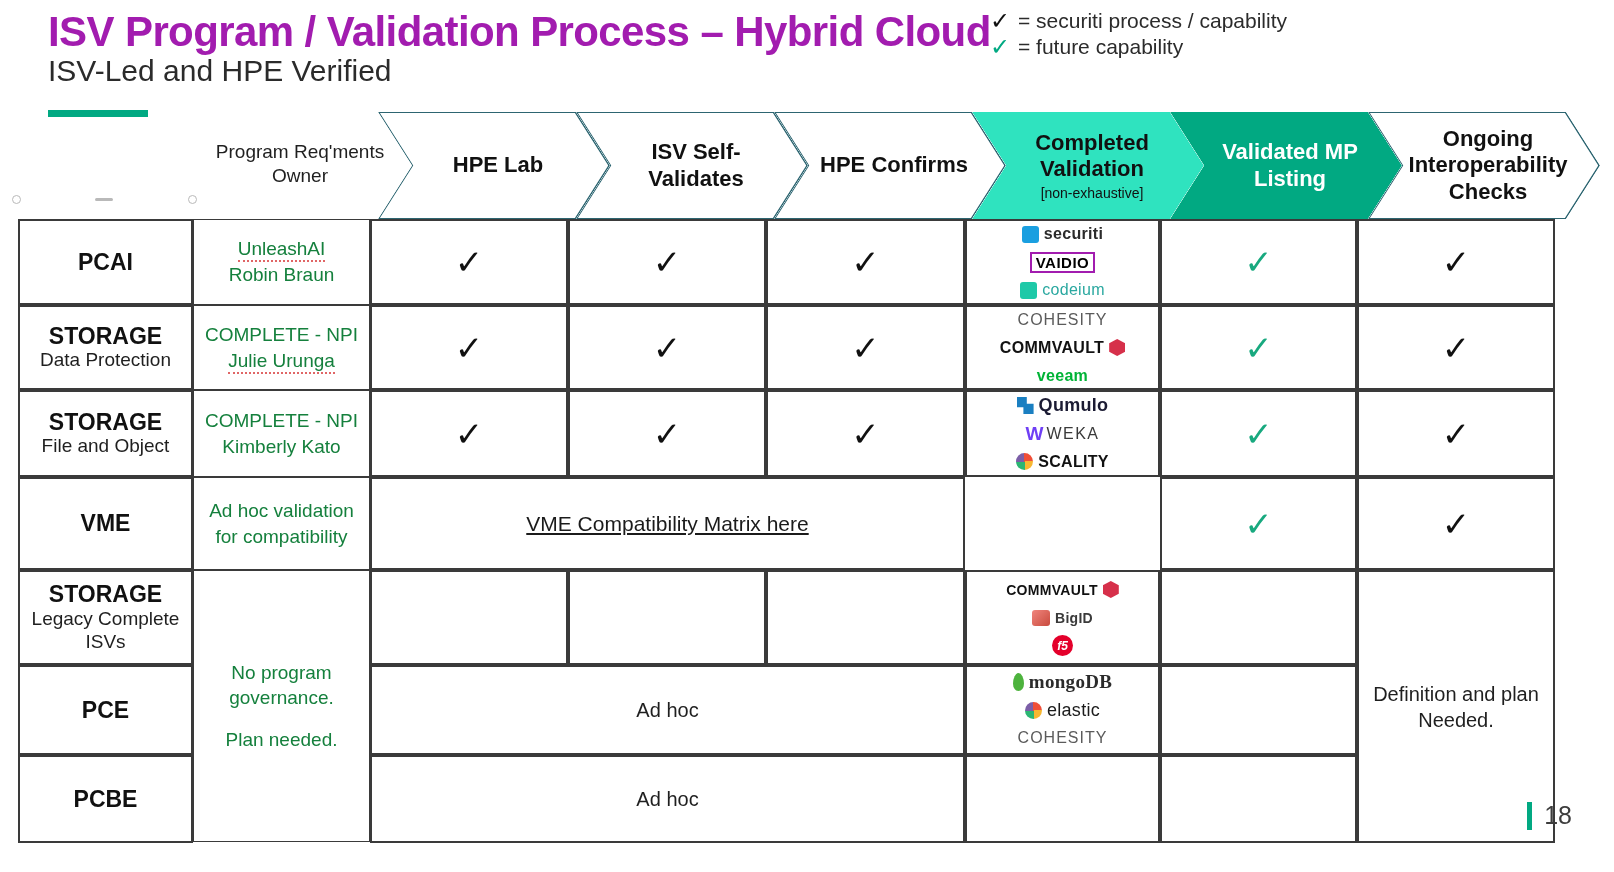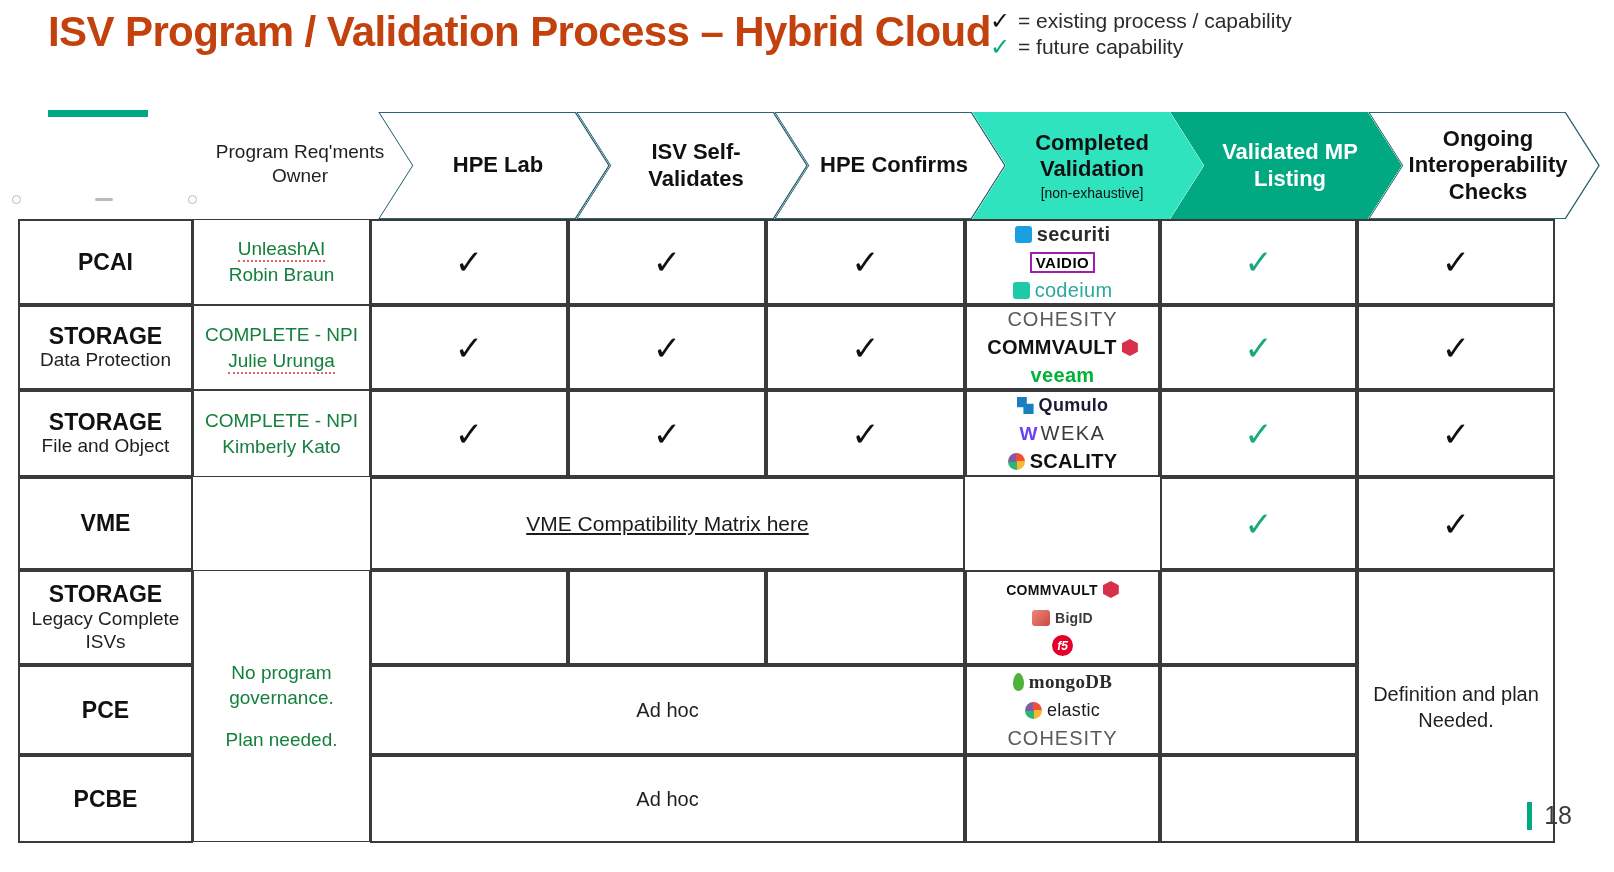--- a/index.html
+++ b/index.html
@@ -8,21 +8,21 @@
     background: #ffffff;
     font-family: "Liberation Sans", sans-serif;
     overflow: hidden;
   }
   #slide { position: relative; width: 1614px; height: 872px; background: #fff; }
 
   
   .title {
     position: absolute; left: 48px; top: 8px;
     font-size: 42px; font-weight: 700; letter-spacing: -0.6px;
-    color: #c2410c; white-space: nowrap;
+    color: #a21caf; white-space: nowrap;
   }
   .subtitle {
     position: absolute; left: 48px; top: 54px;
     font-size: 30px; font-weight: 400; color: #2b2b2b; white-space: nowrap;
   }
   .accent-bar {
     position: absolute; left: 48px; top: 110px;
     width: 100px; height: 7px; background: #01A982;
   }
 
@@ -104,21 +104,21 @@
   .owner-txt .sp { display: block; height: 16px; }
   .squig { border-bottom: 2px dotted #e06666; padding-bottom: 1px; }
   .check { font-size: 34px; line-height: 1; color: #111; font-weight: 400; }
   .check.green { color: #18a97f; }
   .plain { font-size: 20px; color: #1f1f1f; line-height: 1.3; }
   .link { font-size: 21px; color: #1b1b1b; text-decoration: underline; cursor: pointer; }
 
   
   .logos { display: flex; flex-direction: column; align-items: center; justify-content: center; gap: 8px; width: 100%; }
   .logo { display: flex; align-items: center; justify-content: center; gap: 5px; height: 20px; }
-  .lg-txt { font-size: 20px; font-weight: 700; letter-spacing: .3px; }
+  .lg-txt { font-size: 16px; font-weight: 700; letter-spacing: .3px; }
   .sq { width: 17px; height: 17px; border-radius: 3px; display: inline-block; }
   .sq.blue { background: #1a9fe0; }
   .sq.teal { background: #1ec9a8; }
   .hex { width: 16px; height: 17px; background: #d6304a; clip-path: polygon(50% 0,100% 25%,100% 75%,50% 100%,0 75%,0 25%); }
   .dot-multi {
     width: 17px; height: 17px; border-radius: 50%;
     background:
       conic-gradient(#f04e37 0 25%, #f7b731 0 50%, #2bb673 0 75%, #7b5ea7 0 100%);
   }
   .leaf { width: 11px; height: 18px; background: #4DB33D; border-radius: 50% 50% 50% 50% / 60% 60% 40% 40%; }
@@ -138,26 +138,27 @@
   .pagenum { position: absolute; right: 42px; bottom: 42px; display: flex; align-items: center; gap: 12px; }
   .pagebar { width: 5px; height: 28px; background: #01A982; }
   .pagetxt { font-size: 25px; color: #3d3d3d; }
 </style>
 </head>
 <body>
 
 <div id="slide">
 
   <div class="title">ISV Program / Validation Process – Hybrid Cloud</div>
+  <div class="subtitle">ISV-Led and HPE Verified</div>
   <div class="accent-bar"></div>
 
   <div class="legend">
     <div class="legend-row">
       <span class="legend-check black">✓</span>
-      <span class="legend-text">= existing process / capability</span>
+      <span class="legend-text">= securiti process / capability</span>
     </div>
     <div class="legend-row">
       <span class="legend-check green">✓</span>
       <span class="legend-text">= future capability</span>
     </div>
   </div>
 
   <div class="sel-handle" style="left:12px;top:195px;"></div>
   <div class="sel-dash" style="left:95px;top:198px;"></div>
   <div class="sel-handle" style="left:188px;top:195px;"></div>
@@ -249,20 +250,24 @@
     </div>
     <div class="cell" style="left:175px;top:86px;width:177px;height:85px;">
       <div class="owner-txt">COMPLETE - NPI</div>
       <div class="owner-txt">
         <span class="squig">Julie Urunga</span>
       </div>
     </div>
     <div class="cell" style="left:175px;top:171px;width:177px;height:87px;">
       <div class="owner-txt">COMPLETE - NPI</div>
       <div class="owner-txt">Kimberly Kato</div>
+    </div>
+    <div class="cell" style="left:175px;top:258px;width:177px;height:93px;">
+      <div class="owner-txt">Ad hoc validation</div>
+      <div class="owner-txt">for compatibility</div>
     </div>
     <div class="cell" style="left:175px;top:351px;width:177px;height:272px;">
       <div class="owner-txt">No program</div>
       <div class="owner-txt">governance.</div>
       <div class="owner-txt">
           <span class="sp"></span>
         </div>
       <div class="owner-txt">Plan needed.</div>
     </div>
 

